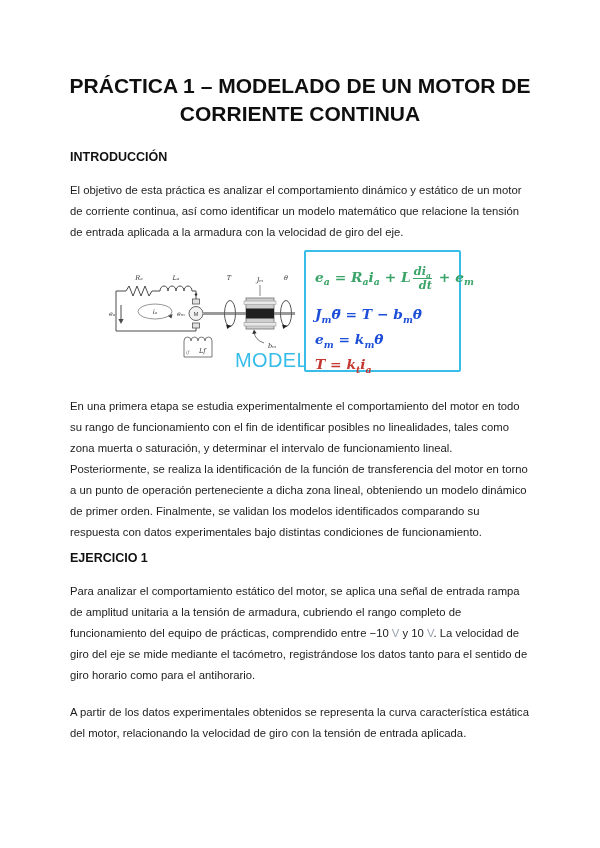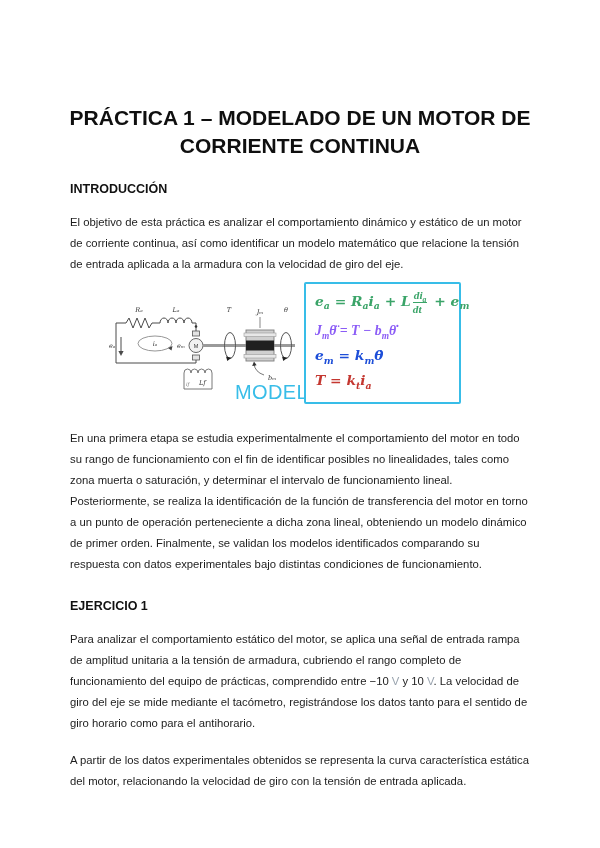--- a/index.html
+++ b/index.html
@@ -5,21 +5,21 @@
   html,body{margin:0;padding:0;}
   body{
     width:600px;height:848px;
     background:#ffffff;
     font-family:"Liberation Sans","DejaVu Sans",sans-serif;
     color:#1d1d1d;
     overflow:hidden;
   }
   .page{box-sizing:border-box;width:600px;height:848px;padding:0 70px;}
   .doc-title{
-    margin:104px -32px 0;
+    margin:72px -32px 0;
     text-align:center;
     font-size:21px;line-height:28px;
     font-weight:700;color:#0f0f0f;
   }
   .section-heading{
     font-size:12.5px;font-weight:700;color:#111;
     margin:22px 0 0;
   }
   .body-p{
     font-size:11.3px;line-height:21px;
@@ -40,22 +40,22 @@
     box-sizing:border-box;border:2.2px solid #38bde8;border-radius:2px;
     padding:3px 0 0 9px;background:#fff;
   }
   .equation{
     font-family:"DejaVu Serif",serif;font-style:italic;font-weight:600;
     font-size:13.8px;line-height:1.25;margin:0 0 7.5px;white-space:nowrap;
   }
   .equation.first{margin:2px 0 7px;}
   .equation sub{font-size:.68em;line-height:0;}
   .frac{
-    display:inline-block;vertical-align:middle;text-align:left;
-    margin:0 2px;line-height:1.12;font-size:.82em;font-family:Liberation Serif, serif;
+    display:inline-block;vertical-align:middle;text-align:right;
+    margin:8px 2px;line-height:1.12;font-size:.82em;
   }
   .frac .num{display:block;border-bottom:1px solid currentColor;padding:0 1px;}
   .frac .den{display:block;}
 </style>
 </head>
 <body>
 
 <div class="page">
 
   <h1 class="doc-title">PRÁCTICA 1 – MODELADO DE UN MOTOR DE CORRIENTE CONTINUA</h1>
@@ -133,27 +133,27 @@
       <text class="clbl" x="178" y="17" text-anchor="middle">θ</text>
       <text class="clbl" x="160" y="85">bₘ</text>
       <text class="clbl" x="91" y="90">Lf</text>
       <text class="clbl-sm" x="78" y="91">if</text>
     </svg>
 
     <div class="model-label" style="color: rgb(56, 189, 232);">MODELO</div>
 
     <div class="eq-box" style="border-color: rgb(56, 189, 232);">
       <div class="equation first" style="color: rgb(58, 164, 104);">e<sub>a</sub> = R<sub>a</sub>i<sub>a</sub> + L<span class="frac"><span class="num">di<sub>a</sub></span><span class="den">dt</span></span> + e<sub>m</sub></div>
-      <div class="equation" style="color: #8b5cf6; font-family: Liberation Serif, serif;">J<sub>m</sub>θ̈ = T − b<sub>m</sub>θ̇</div>
+      <div class="equation" style="color: #1d4ed8;">J<sub>m</sub>θ̈ = T − b<sub>m</sub>θ̇</div>
       <div class="equation" style="color: #1d4ed8;">e<sub>m</sub> = k<sub>m</sub>θ̇</div>
       <div class="equation" style="color: rgb(196, 55, 48);">T = k<sub>t</sub>i<sub>a</sub></div>
     </div>
   </div>
 
   <p class="body-p" style="margin-top:13px">En una primera etapa se estudia experimentalmente el comportamiento del motor en todo su rango de funcionamiento con el fin de identificar posibles no linealidades, tales como zona muerta o saturación, y determinar el intervalo de funcionamiento lineal. Posteriormente, se realiza la identificación de la función de transferencia del motor en torno a un punto de operación perteneciente a dicha zona lineal, obteniendo un modelo dinámico de primer orden. Finalmente, se validan los modelos identificados comparando su respuesta con datos experimentales bajo distintas condiciones de funcionamiento.</p>
 
-  <h2 class="section-heading" style="margin-top:24px">EJERCICIO 1</h2>
+  <h2 class="section-heading" style="margin-top:8px">EJERCICIO 1</h2>
 
   <p class="body-p">Para analizar el comportamiento estático del motor, se aplica una señal de entrada rampa de amplitud unitaria a la tensión de armadura, cubriendo el rango completo de funcionamiento del equipo de prácticas, comprendido entre −10 <span class="unit">V</span> y 10 <span class="unit">V</span>. La velocidad de giro del eje se mide mediante el tacómetro, registrándose los datos tanto para el sentido de giro horario como para el antihorario.</p>
 
   <p class="body-p">A partir de los datos experimentales obtenidos se representa la curva característica estática del motor, relacionando la velocidad de giro con la tensión de entrada aplicada.</p>
 
 </div>
 
 </body></html>

